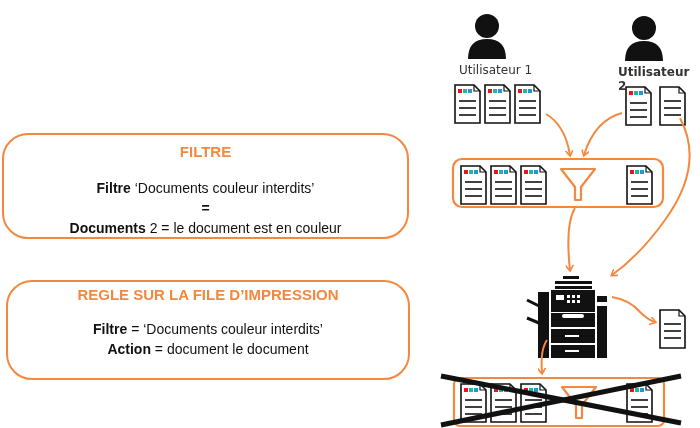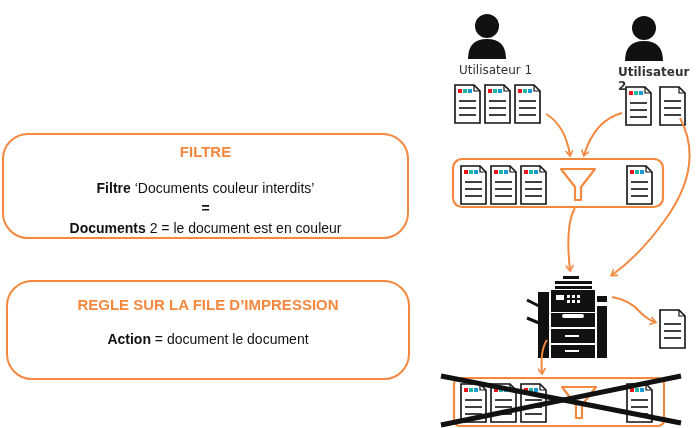--- a/index.html
+++ b/index.html
@@ -6,40 +6,43 @@
   body { width: 700px; height: 428px; position: relative; overflow: hidden;
          font-family: "Liberation Sans", sans-serif; }
   .panel { position: absolute; border: 2.5px solid #f4883f; border-radius: 26px;
            background: #fff; box-sizing: border-box; text-align: center; color: #111; }
   .panel .title { color: #f4883f; font-weight: bold; font-size: 15px; }
   .panel .line { font-size: 14px; line-height: 20px; }
   .panel b { font-weight: bold; }
   #filter-panel { left: 2px; top: 133px; width: 407px; height: 106px; }
   #filter-panel .title { margin-top: 8px; margin-bottom: 18px; }
   #rule-panel { left: 6px; top: 280px; width: 404px; height: 100px; }
-  #rule-panel .title { margin-top: 14px; margin-bottom: 16px; }
+  #rule-panel .title { margin-top: 4px; margin-bottom: 16px; }
   .user-label { position: absolute; font-size: 12px; color: #333; font-family: "DejaVu Sans", sans-serif; }
   svg.diagram { position: absolute; left: 0; top: 0; }
 </style>
 </head>
 <body>
 
 <div id="filter-panel" class="panel">
   <div class="title">FILTRE</div>
   <div class="line">
     <b>Filtre</b><span> ‘Documents couleur interdits’</span>
   </div>
   <div class="line" style="font-weight:bold">=</div>
   <div class="line">
     <b>Documents</b><span> 2 = le document est en couleur</span>
   </div>
 </div>
 
 <div id="rule-panel" class="panel">
   <div class="title">REGLE SUR LA FILE D’IMPRESSION</div>
+  <div class="line">
+    <b>Filtre</b><span> = ‘Documents couleur interdits’</span>
+  </div>
   <div class="line">
     <b>Action</b><span> = document le document</span>
   </div>
 </div>
 
 <div class="user-label" style="left:459px; top:63px;">Utilisateur 1</div>
 <div class="user-label" style="left:618px; top:65px;font-weight:bold;">Utilisateur 2</div>
 
 <svg class="diagram" width="700" height="428" viewBox="0 0 700 428">
   <defs>

